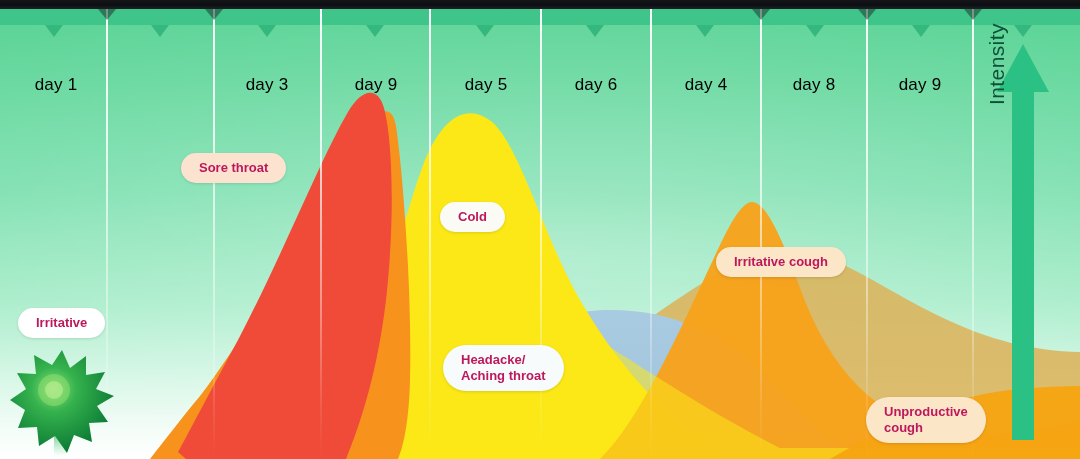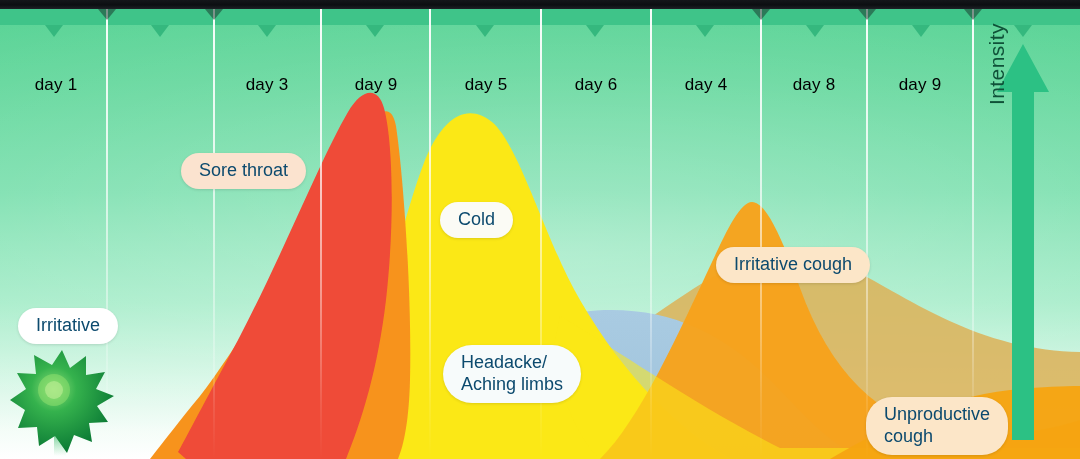--- a/index.html
+++ b/index.html
@@ -91,25 +91,26 @@
     white-space:nowrap;
     text-align:left;
   }
 
   
   .pill{
     position:absolute;
     display:flex;align-items:center;justify-content:flex-start;
     border-radius:26px;
     padding:7px 18px;
-    font-size:18px;
-    color:#0c4a6e;
+    font-size:13px;
+    color:#be185d;
     line-height:1.22;
     white-space:pre-line;
     box-shadow:0 1px 3px rgba(0,0,0,.12);
+    font-weight:bold;
   }
   .pill.white   { background:#ffffff; }
   .pill.cream   { background:#fbe3cf; }
   .pill.cream2  { background:#fce6c8; }
   .pill.icewhite{ background:#f7fbfb; }
   .pill.offwhite{ background:#fbfbf5; }
 
   
   #virus{position:absolute;left:10px;top:348px;width:104px;height:108px;}
 </style>
@@ -245,20 +246,20 @@
     <circle cx="44" cy="42" r="9" fill="#c4f09a" opacity="0.55"></circle>
   </svg>
 
   <div class="pill cream" style="left:181px;top:153px;">Sore throat</div>
 
   <div class="pill white" style="left:18px;top:308px;">Irritative</div>
 
   <div class="pill offwhite" style="left:440px;top:202px;">Cold</div>
 
   <div class="pill icewhite" style="left:443px;top:345px;border-radius:30px;">Headacke/
-Aching limbs</div>
+Aching throat</div>
 
   <div class="pill cream2" style="left:716px;top:247px;">Irritative cough</div>
 
   <div class="pill cream2" style="left:866px;top:358px;border-radius:26px;margin-top:39px;">Unproductive
 cough</div>
 
 </div>
 
 </body></html>

